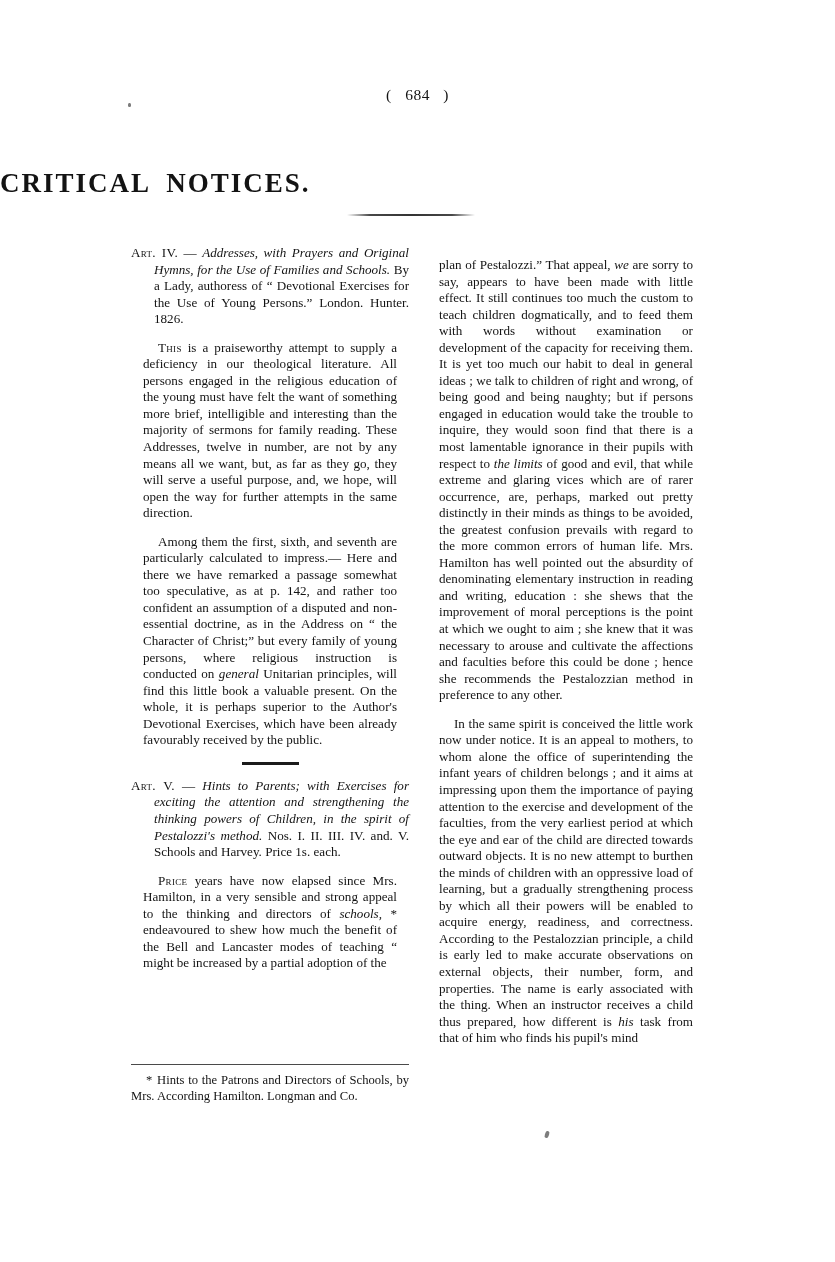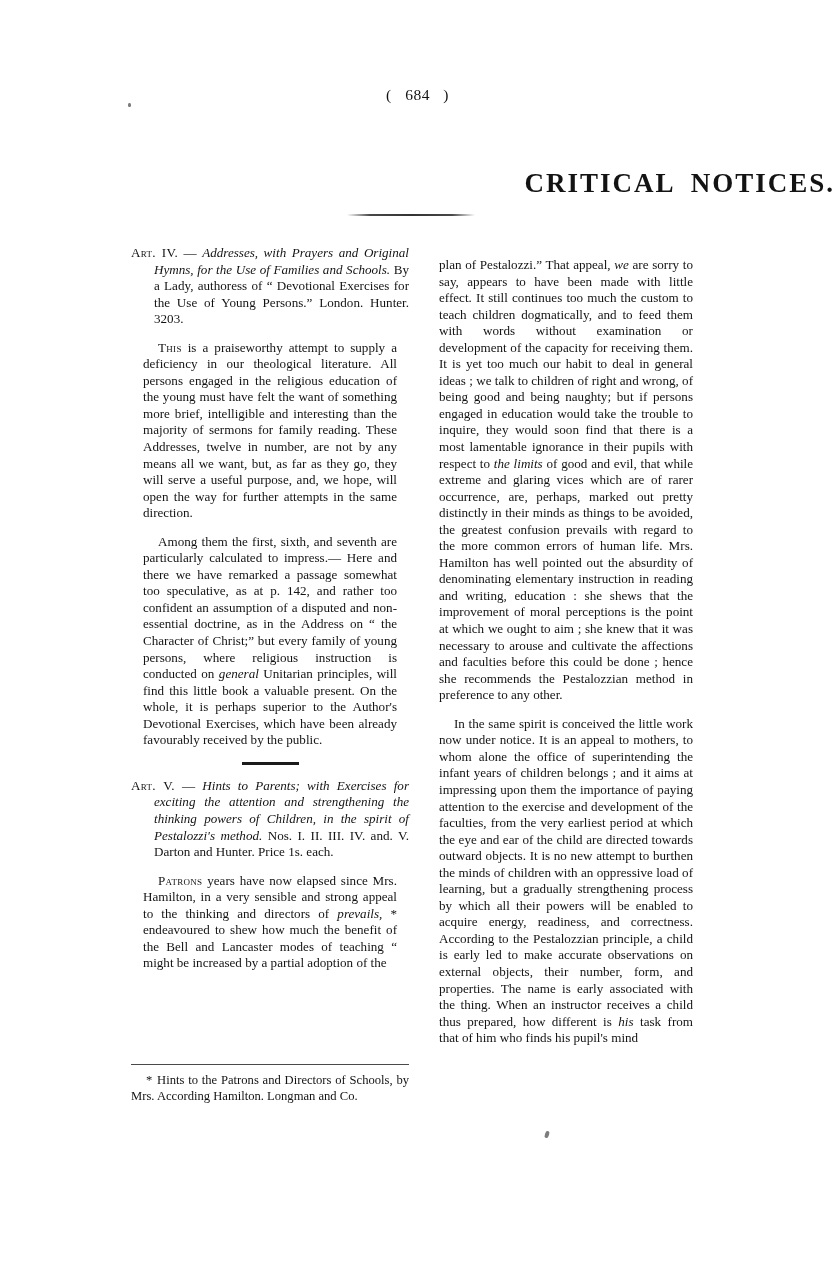--- a/index.html
+++ b/index.html
@@ -38,21 +38,21 @@
     letter-spacing: 0.5px;
   }
   #folio .paren { padding: 0 9px; }
 
   
   #section-title {
     position: absolute;
     top: 150px;
     left: 0;
     width: 835px;
-    text-align: right;
+    text-align: left;
     font-size: 27px;
     letter-spacing: 2.0px;
     word-spacing: 8px;
   }
 
   
   #title-rule {
     position: absolute;
     top: 214px;
     left: 347px;
@@ -146,34 +146,34 @@
     <span class="paren">684</span>
     <span>)</span>
   </div>
 
   <h1 id="section-title">CRITICAL NOTICES.</h1>
   <div id="title-rule"></div>
 
   <div class="column" id="col-left">
 
     <div class="art-head">
-      <span class="art-label">Art. IV.</span><span> — </span><i>Addresses, with Prayers and Original Hymns, for the Use of Families and Schools.</i><span> By a Lady, authoress of “ Devotional Exercises for the Use of Young Persons.” London. Hunter. 3203.</span>
+      <span class="art-label">Art. IV.</span><span> — </span><i>Addresses, with Prayers and Original Hymns, for the Use of Families and Schools.</i><span> By a Lady, authoress of “ Devotional Exercises for the Use of Young Persons.” London. Hunter. 1826.</span>
     </div>
 
     <p><span class="sc">This</span><span> is a praiseworthy attempt to supply a deficiency in our theological literature. All persons engaged in the religious education of the young must have felt the want of something more brief, intelligible and interesting than the majority of sermons for family reading. These Addresses, twelve in number, are not by any means all we want, but, as far as they go, they will serve a useful purpose, and, we hope, will open the way for further attempts in the same direction.</span></p>
 
     <p><span>Among them the first, sixth, and seventh are particularly calculated to impress.— Here and there we have remarked a passage somewhat too speculative, as at p. 142, and rather too confident an assumption of a disputed and non-essential doctrine, as in the Address on “ the Character of Christ;” but every family of young persons, where religious instruction is conducted on </span><i>general</i><span> Unitarian principles, will find this little book a valuable present. On the whole, it is perhaps superior to the Author's Devotional Exercises, which have been already favourably received by the public.</span></p>
 
     <div class="art-rule"></div>
 
     <div class="art-head">
-      <span class="art-label">Art. V.</span><span> — </span><i>Hints to Parents; with Exercises for exciting the attention and strengthening the thinking powers of Children, in the spirit of Pestalozzi's method.</i><span> Nos. I. II. III. IV. and. V. Darton and Hunter. Price 1s. each.</span>
+      <span class="art-label">Art. V.</span><span> — </span><i>Hints to Parents; with Exercises for exciting the attention and strengthening the thinking powers of Children, in the spirit of Pestalozzi's method.</i><span> Nos. I. II. III. IV. and. V. Schools and Harvey. Price 1s. each.</span>
     </div>
 
-    <p><span class="sc">Patrons</span><span> years have now elapsed since Mrs. Hamilton, in a very sensible and strong appeal to the thinking and directors of </span><i>prevails,</i><span> * </span><span>endeavoured to shew how much the benefit of the Bell and Lancaster modes of teaching “ might be increased by a partial adoption of the</span></p>
+    <p><span class="sc">Price</span><span> years have now elapsed since Mrs. Hamilton, in a very sensible and strong appeal to the thinking and directors of </span><i>schools,</i><span> * </span><span>endeavoured to shew how much the benefit of the Bell and Lancaster modes of teaching “ might be increased by a partial adoption of the</span></p>
   </div>
 
   <div id="footnote-rule"></div>
   <div id="footnote">
     <p><span class="marker">*</span><span> Hints to the Patrons and Directors of Schools, by Mrs. According Hamilton. Longman and Co.</span></p>
   </div>
 
   <div class="column" id="col-right">
 
     <p class="noindent"><span>plan of Pestalozzi.” That appeal, </span><i>we</i><span> are sorry to say, appears to have been made with little effect. It still continues too much the custom to teach children dogmatically, and to feed them with words without examination or development of the capacity for receiving them. It is yet too much our habit to deal in general ideas ; we talk to children of right and wrong, of being good and being naughty; but if persons engaged in education would take the trouble to inquire, they would soon find that there is a most lamentable ignorance in their pupils with respect to </span><i>the limits</i><span> of good and evil, that while extreme and glaring vices which are of rarer occurrence, are, perhaps, marked out pretty distinctly in their minds as things to be avoided, the greatest confusion prevails with regard to the more common errors of human life. Mrs. Hamilton has well pointed out the absurdity of denominating elementary instruction in reading and writing, education : she shews that the improvement of moral perceptions is the point at which we ought to aim ; she knew that it was necessary to arouse and cultivate the affections and faculties before this could be done ; hence she recommends the Pestalozzian method in preference to any other.</span></p>

